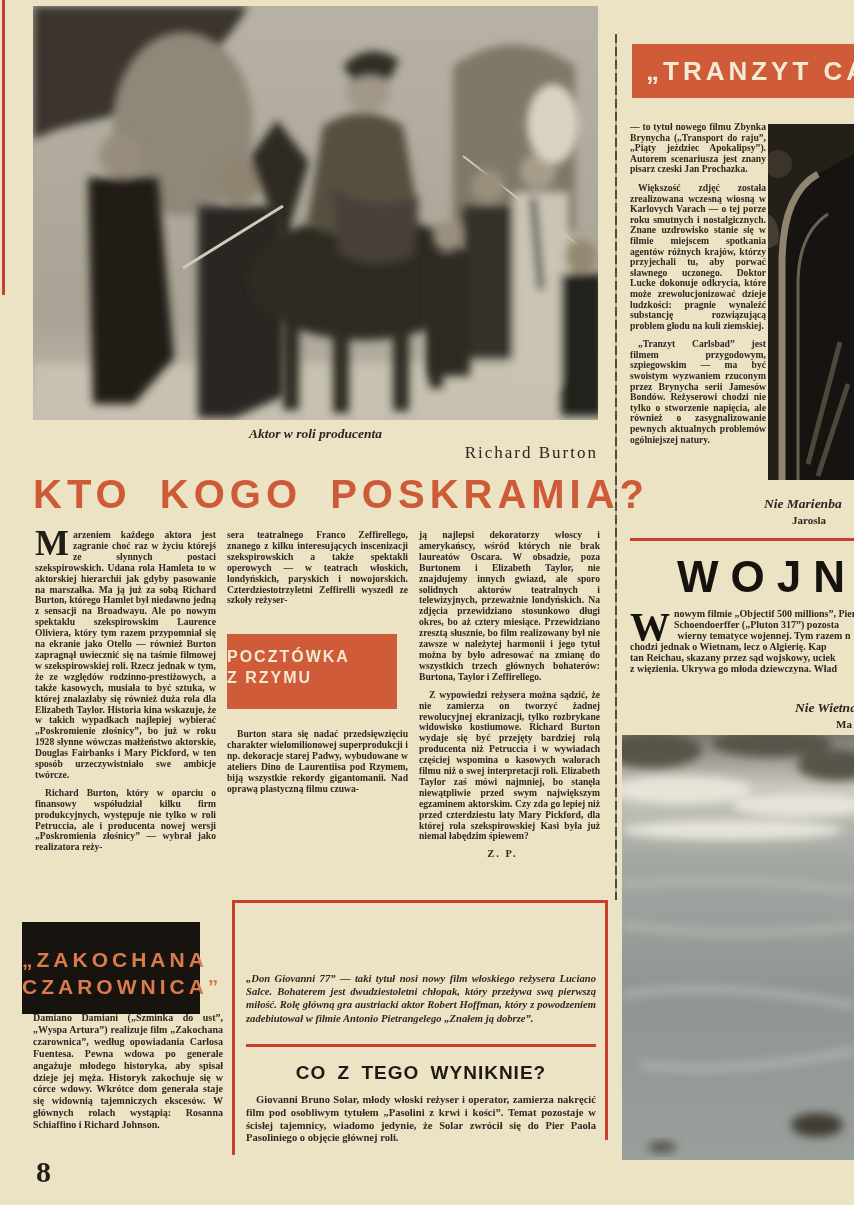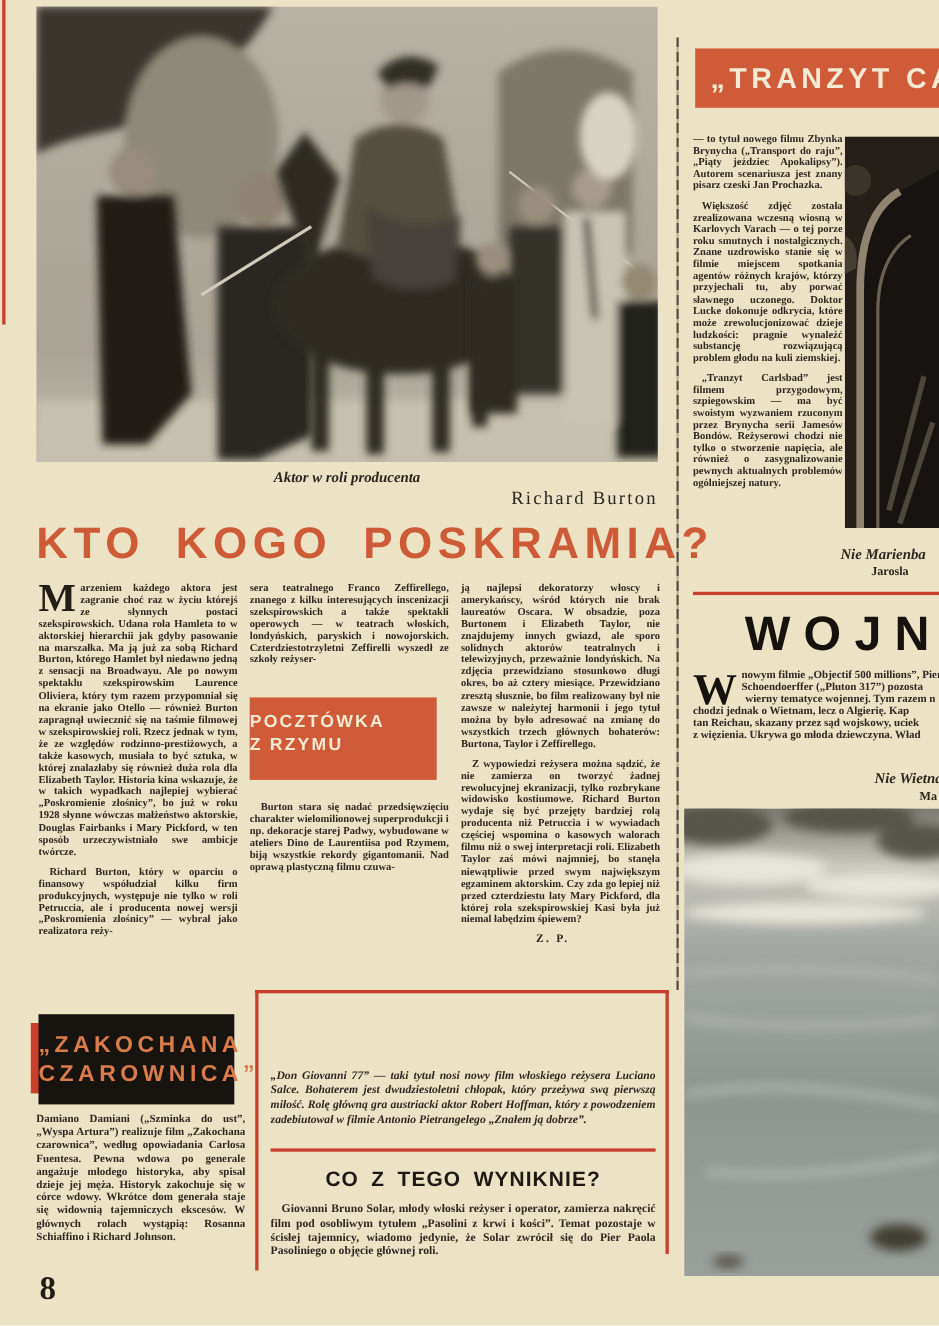--- a/index.html
+++ b/index.html
@@ -206,21 +206,21 @@
           <path d="M0 190q100 14 232 2"></path>
         <path d="M0 260q90-16 232 10"></path>
           <path d="M20 330q90 10 212-14"></path>
       </g>
       <ellipse cx="195" cy="390" rx="26" ry="12" fill="#403c33" filter="url(#sb)"></ellipse>
       <ellipse cx="40" cy="412" rx="14" ry="6" fill="#565249" filter="url(#sb)"></ellipse>
     </svg>
   </div>
 
   <div class="abs rule" style="left:28px;top:930px;width:9px;height:64px;"></div>
-  <div class="abs blackbox" style="left:35px;top:922px;width:178px;height:80px;padding-top:2px;">
+  <div class="abs blackbox" style="left:22px;top:922px;width:178px;height:80px;padding-top:12px;">
     <div class="l" style="margin-top:12px;">„ZAKOCHANA</div>
     <div class="l">CZAROWNICA”</div>
   </div>
   <div class="abs witch-text" style="left:33px;top:1012px;width:190px;height:135px;overflow:hidden;">Damiano Damiani („Szminka do ust”, „Wyspa Artura”) realizuje film „Zakochana czarownica”, według opowiadania Carlosa Fuentesa. Pewna wdowa po generale angażuje młodego historyka, aby spisał dzieje jej męża. Historyk zakochuje się w córce wdowy. Wkrótce dom generała staje się widownią tajemniczych ekscesów. W głównych rolach wystąpią: Rosanna Schiaffino i Richard Johnson.</div>
 
   <div class="abs" style="left:36px;top:1155px;font-size:30px;font-weight:700;color:#211d17;">8</div>
 
   <div class="abs rule" style="left:232px;top:900px;width:376px;height:3px;"></div>
   <div class="abs rule" style="left:232px;top:900px;width:3px;height:255px;"></div>
   <div class="abs rule" style="left:605px;top:900px;width:3px;height:240px;"></div>

